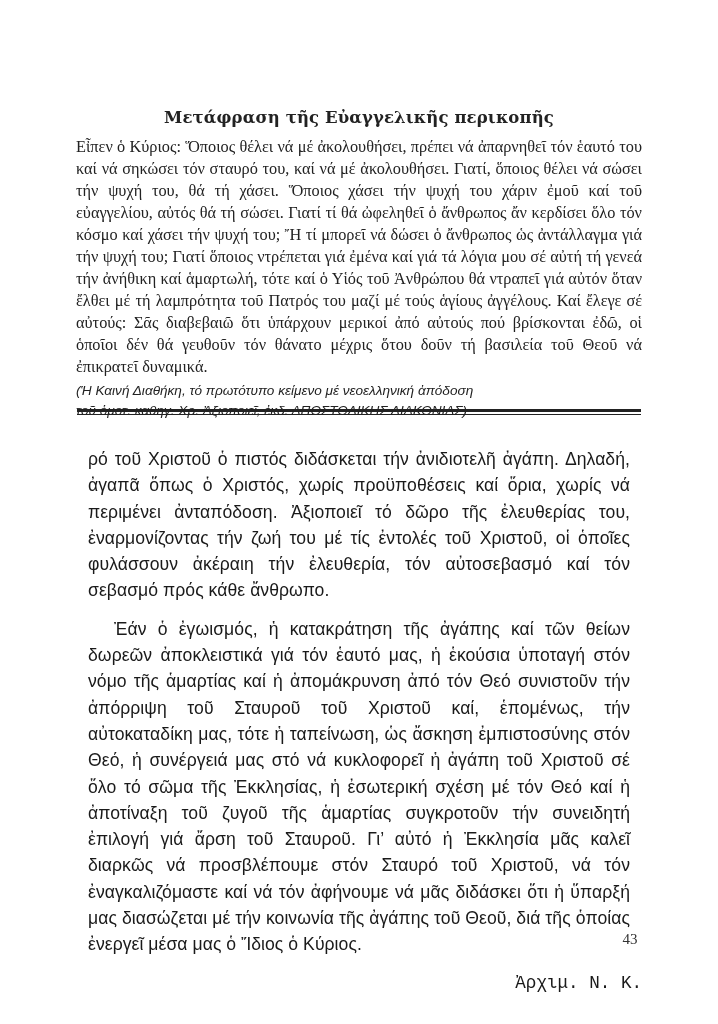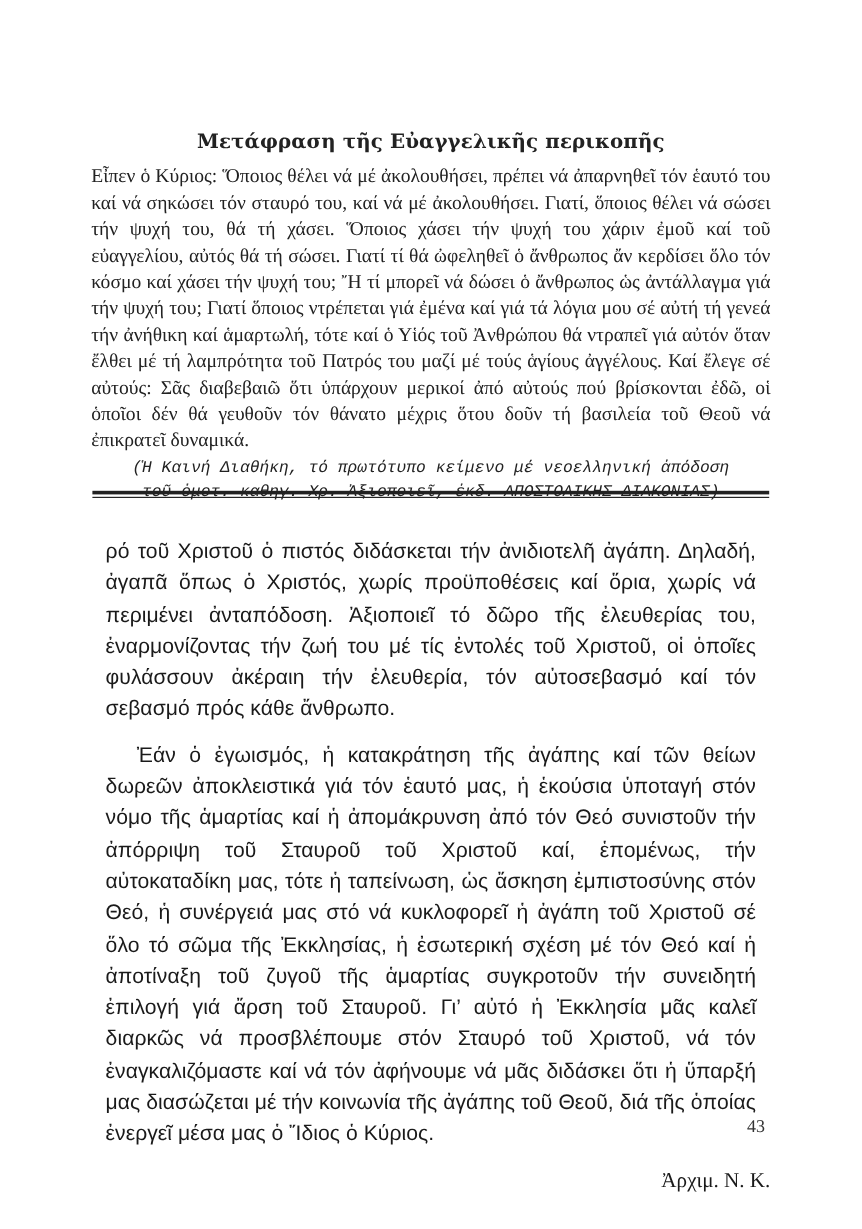--- a/index.html
+++ b/index.html
@@ -38,25 +38,25 @@
     .gospel-text {
       font-family: "Liberation Serif", serif;
       font-size: 16.3px;
       line-height: 22px;
       text-align: justify;
       margin: 0;
       hyphens: manual;
       color: #222;
     }
     .gospel-source {
-      font-family: Liberation Mono, monospace;
+      font-family: Liberation Sans, sans-serif;
       font-style: italic;
       font-size: 13.6px;
       line-height: 20px;
-      text-align: center;
+      text-align: left;
       margin: 3px 0 0 0;
       color: #222;
     }
     .gospel-source span { display: block; }
     .divider {
       position: absolute;
       left: 77px;
       top: 393px;
       width: 564px;
       height: 0;
@@ -80,21 +80,21 @@
       font-family: "Liberation Sans", sans-serif;
       font-size: 17.6px;
       line-height: 26.3px;
       text-align: justify;
       margin: 12px;
       color: #1a1a1a;
       letter-spacing: 0.05px;
     }
     .article p.indent { text-indent: 26px; }
     .signature {
-      font-family: Liberation Serif, serif;
+      font-family: Liberation Mono, monospace;
       font-size: 17.6px;
       line-height: 26px;
       text-align: right;
       margin: 6px 0 0 0;
       color: #1a1a1a;
     }
     .page-number {
       position: absolute;
       left: 610px;
       top: 915px;

